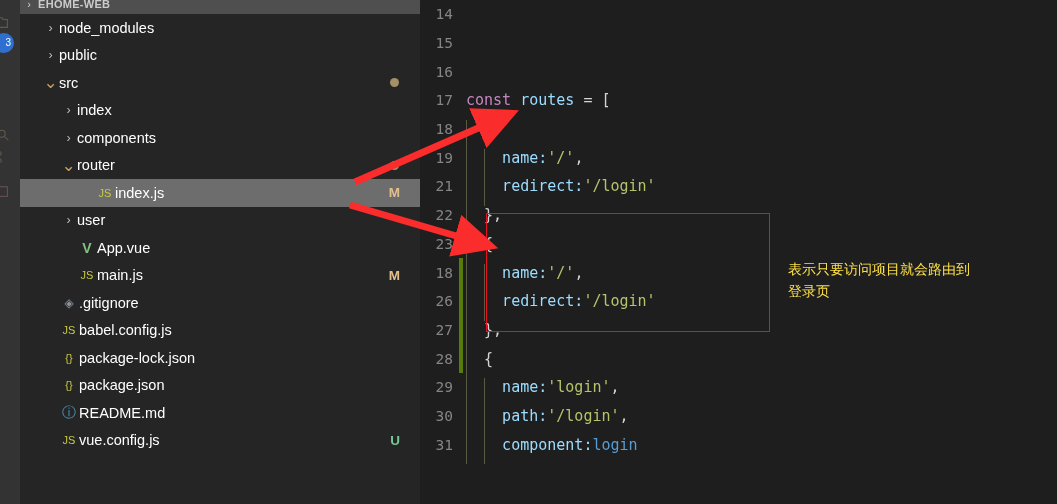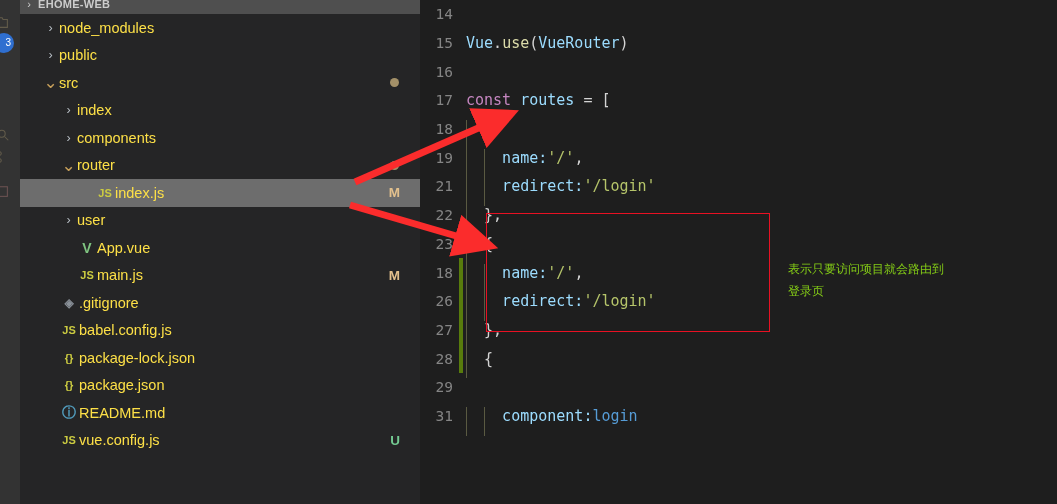--- a/index.html
+++ b/index.html
@@ -56,23 +56,23 @@
     position:relative; height:27.5px; display:flex; align-items:center;
     cursor:pointer; font-size:14.5px; white-space:nowrap;
   }
   .row.selected { background:#6d6d6d; }
   .row .twisty {
     width:17px; flex:0 0 17px; text-align:center;
     color:#b9c0c7; font-size:12.5px; line-height:1;
   }
   .row .fi {
     flex:0 0 auto; width:20px; text-align:center;
-    font-size:11px; font-weight:bold;
-  }
-  .row .lbl { color:#fde047; }
+    font-size:11px; font-weight:normal;
+  }
+  .row .lbl { color:#ffffff; }
   .row .badge {
     position:absolute; right:20px; font-size:13.5px; font-weight:bold;
   }
   .row .dot {
     position:absolute; right:21px; width:9px; height:9px;
     border-radius:50%; background:#a39068;
   }
 
   .c-mod   { color:#d3a04f; }     
   .c-unt   { color:#73c991; }     
@@ -114,21 +114,21 @@
   .tok-punct { color:#d4d4d4; }
   .tok-type  { color:#9cdcfe; }
   .tok-blue  { color:#569cd6; }
 
   
   .annot-box {
     position:absolute; border:1px solid #e81123;
     pointer-events:none;
   }
   .annot-text {
-    position:absolute; color:#84cc16; font-size:12px;
+    position:absolute; color:#fde047; font-size:14px;
     line-height:22px; font-family:"DejaVu Sans", sans-serif;
     white-space:pre; pointer-events:none;
   }
   svg.arrows {
     position:absolute; left:0; top:0; width:1057px; height:504px;
     pointer-events:none;
   }
 </style>
 </head>
 <body>
@@ -251,21 +251,20 @@
   </div>
 
   <div class="editor">
     <div id="code-lines">
         <div class="codeline">
           <span class="ln">14</span>
           <span class="code"></span>
         </div>
         <div class="codeline">
           <span class="ln">15</span>
-          <span class="code"><span class="tok-type">Vue</span><span class="tok-punct">.</span><span class="tok-fn">use</span><span class="tok-punct">(</span><span class="tok-type">VueRouter</span><span class="tok-punct">)</span></span>
         </div>
         <div class="codeline">
           <span class="ln">16</span>
           <span class="code"></span>
         </div>
         <div class="codeline">
           <span class="ln">17</span>
           <span class="code"><span class="tok-kw">const </span><span class="tok-var">routes</span><span class="tok-punct"> = </span><span class="tok-punct">[</span></span>
         </div>
         <div class="codeline">
@@ -303,20 +302,25 @@
           <span class="gutter-change"></span>
           <span class="code"><span class="guide" style="left: 0px;"></span><span class="tok-punct">  },</span></span>
         </div>
         <div class="codeline">
           <span class="ln">28</span>
           <span class="gutter-change"></span>
           <span class="code"><span class="guide" style="left: 0px;"></span><span class="tok-punct">  {</span></span>
         </div>
         <div class="codeline">
           <span class="ln">29</span>
+          <span class="code"><span class="guide" style="left: 0px;"></span><span class="guide" style="left: 18px;"></span><span class="tok-var">    name:</span><span class="tok-str">'login'</span><span class="tok-punct">,</span></span>
+        </div>
+        <div class="codeline">
+          <span class="ln">30</span>
+          <span class="code"><span class="guide" style="left: 0px;"></span><span class="guide" style="left: 18px;"></span><span class="tok-var">    path:</span><span class="tok-str">'/login'</span><span class="tok-punct">,</span></span>
         </div>
         <div class="codeline">
           <span class="ln">31</span>
           <span class="code"><span class="guide" style="left: 0px;"></span><span class="guide" style="left: 18px;"></span><span class="tok-var">    component:</span><span class="tok-blue">login</span></span>
         </div>
       </div>
   </div>
 
   <div class="annot-box" style="left:486px; top:213px; width:284px; height:119px;"></div>
 

